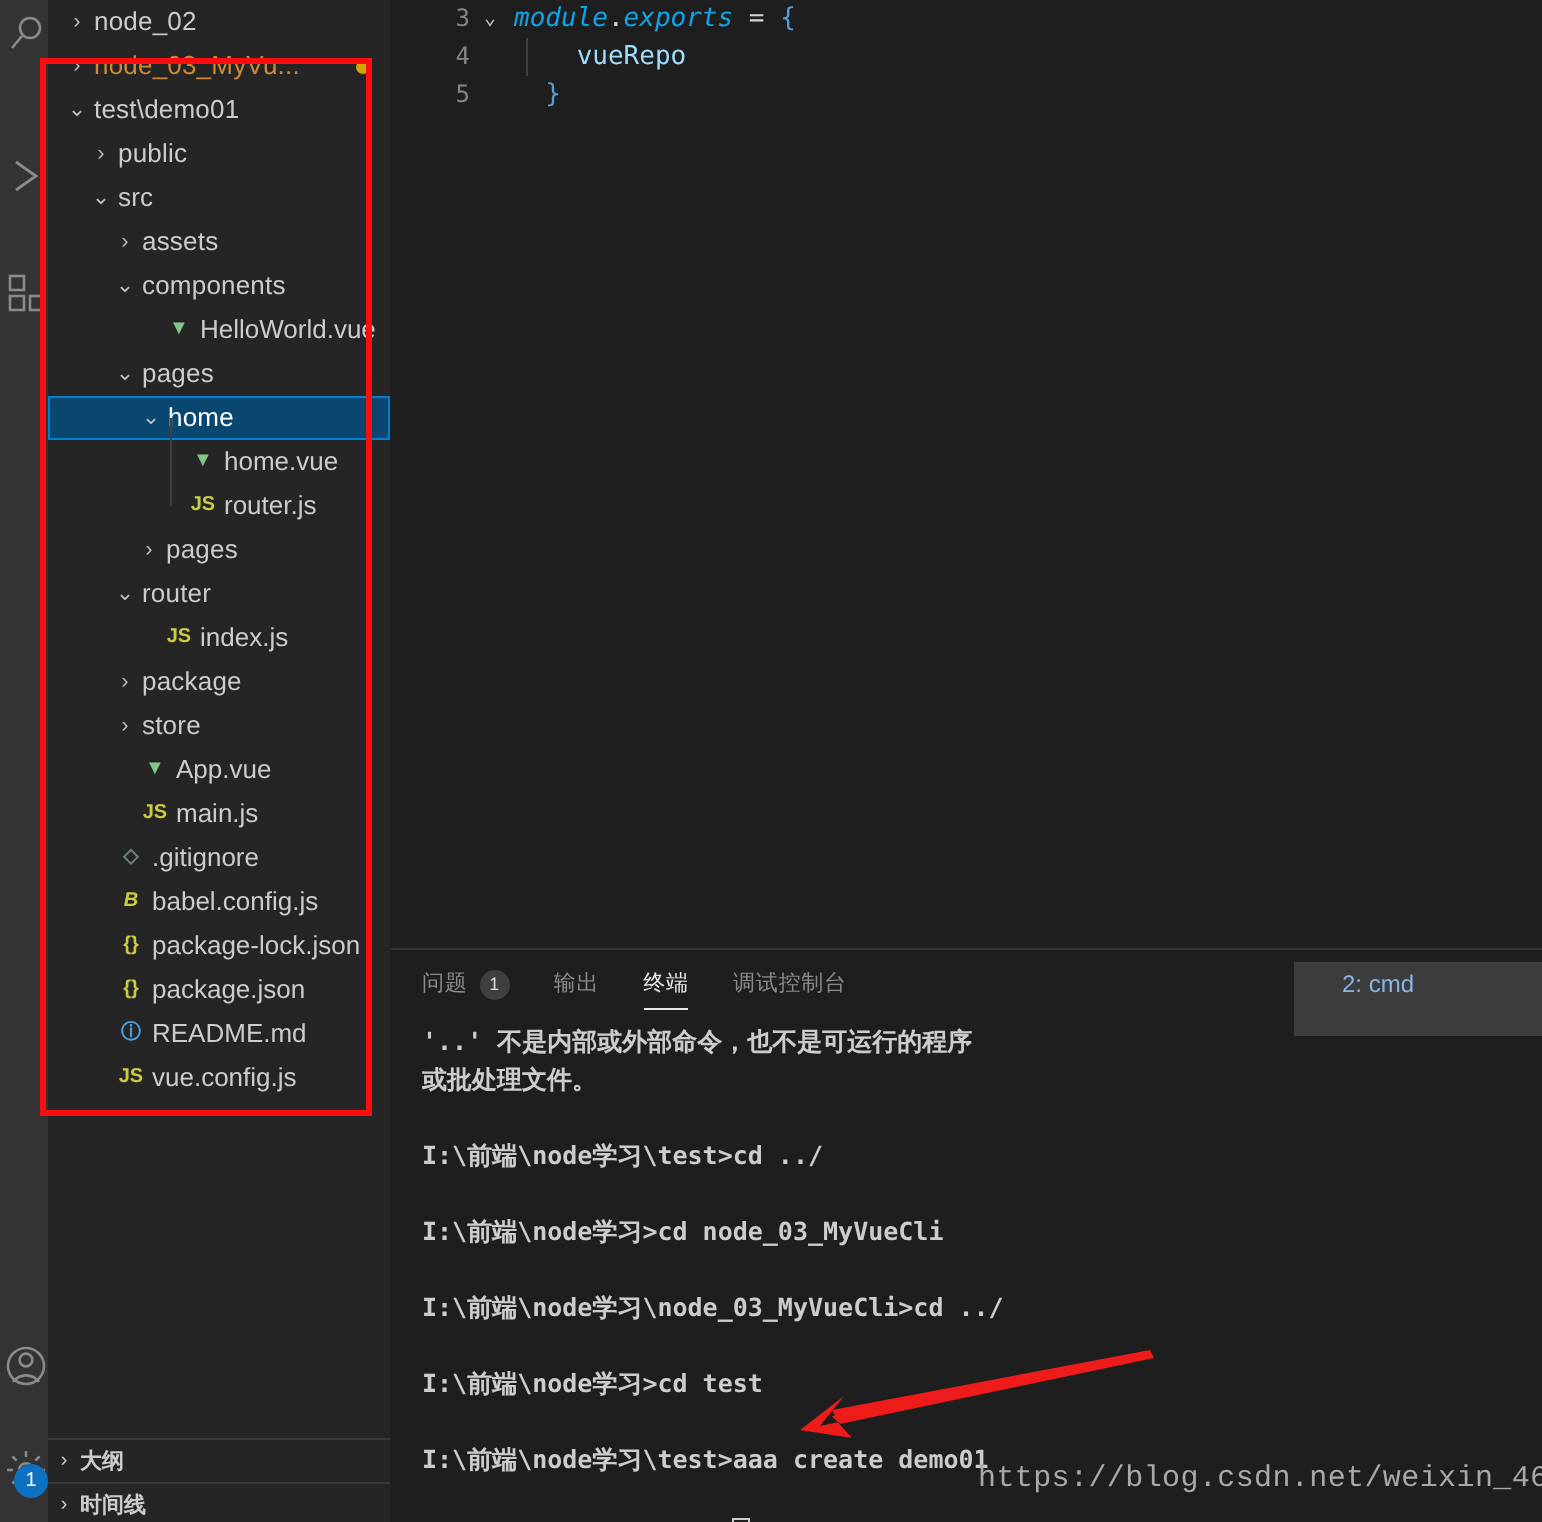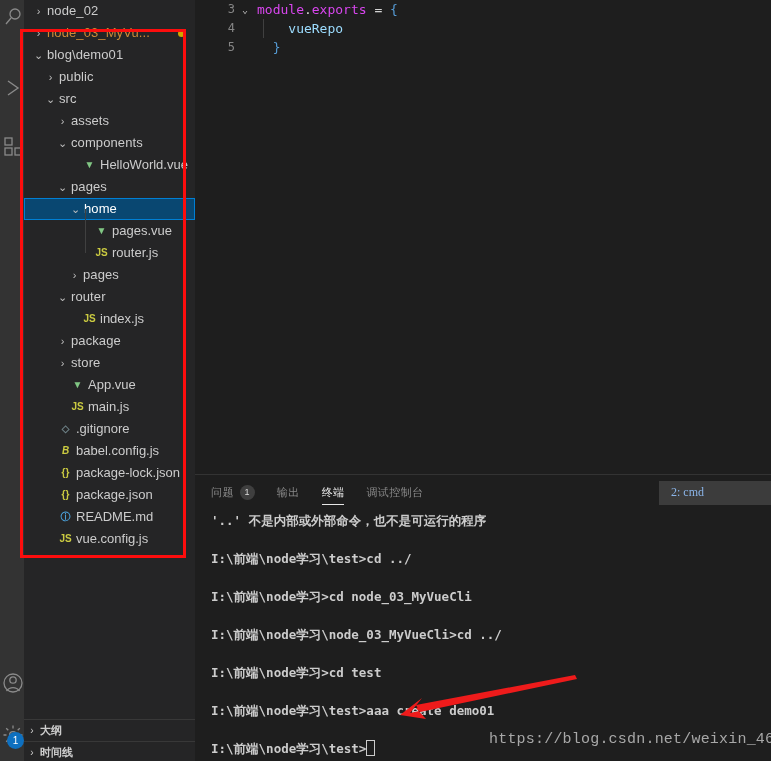--- a/index.html
+++ b/index.html
@@ -184,21 +184,21 @@
   .fold {
     position: absolute;
     left: 47px;
     color: #c5c5c5;
     font-size: 10px;
   }
   .code {
     position: absolute;
     left: 62px;
   }
-  .tok-obj { color: #d946ef; }
+  .tok-obj { color: #0ea5e9; font-style: italic; }
   .tok-punct { color: #d4d4d4; }
   .tok-prop { color: #9cdcfe; }
   .tok-brace { color: #569cd6; }
   .indent-guide {
     position: absolute;
     left: 68px;
     top: 19px;
     width: 1px;
     height: 19px;
     background: #404040;
@@ -256,27 +256,27 @@
     color: #dcdcdc;
     font-size: 9px;
     text-align: center;
     padding: 0 4px;
     box-sizing: border-box;
   }
   .term-select {
     position: absolute;
     right: 0;
     top: 6px;
-    height: 24px;
+    height: 37px;
     line-height: 22px;
     background: #3c3c3c;
     color: #8ab4e8;
     font-size: 12px;
-    padding: 0 10px 0 12px;
-    font-family: Liberation Serif, serif;
+    padding: 0 10px 0 24px;
+    font-family: Liberation Sans, sans-serif;
     min-width: 90px;
   }
   .term-body {
     position: absolute;
     left: 16px;
     top: 36px;
     width: 556px;
     height: 250px;
     overflow: hidden;
     font-weight: bold;
@@ -374,21 +374,21 @@
           <span class="twisty">›</span>
           <span class="label">node_02</span>
         </div>
         <div class="row folderish" style="padding-left: 8px;">
           <span class="twisty">›</span>
           <span class="label color-orange">node_03_MyVu...</span>
           <span class="dot-modified"></span>
         </div>
         <div class="row folderish" style="padding-left: 8px;">
           <span class="twisty">⌄</span>
-          <span class="label">blog\demo01</span>
+          <span class="label">test\demo01</span>
         </div>
         <div class="row folderish" style="padding-left: 20px;">
           <span class="twisty">›</span>
           <span class="label">public</span>
         </div>
         <div class="row folderish" style="padding-left: 20px;">
           <span class="twisty">⌄</span>
           <span class="label">src</span>
         </div>
         <div class="row folderish" style="padding-left: 32px;">
@@ -408,21 +408,21 @@
           <span class="twisty">⌄</span>
           <span class="label">pages</span>
         </div>
         <div class="row selected folderish" style="padding-left: 44px;">
           <span class="twisty">⌄</span>
           <span class="label">home</span>
         </div>
         <div class="row" style="padding-left: 56px;">
           <span class="twisty"></span>
           <span class="ficon icon-vue">▼</span>
-          <span class="label">pages.vue</span>
+          <span class="label">home.vue</span>
         </div>
         <div class="row" style="padding-left: 56px;">
           <span class="twisty"></span>
           <span class="ficon icon-js">JS</span>
           <span class="label">router.js</span>
         </div>
         <div class="row folderish" style="padding-left: 44px;">
           <span class="twisty">›</span>
           <span class="label">pages</span>
         </div>
@@ -517,20 +517,21 @@
         <div class="ptab active">
           <span>终端</span>
         </div>
         <div class="ptab">
           <span>调试控制台</span>
         </div>
       </div>
     <div class="term-select">2: cmd</div>
     <div class="term-body" id="term-body">
         <div class="tline">'..' 不是内部或外部命令，也不是可运行的程序</div>
+        <div class="tline">或批处理文件。</div>
         <div class="tline blank">&nbsp;</div>
         <div class="tline">I:\前端\node学习\test&gt;cd ../</div>
         <div class="tline blank">&nbsp;</div>
         <div class="tline">I:\前端\node学习&gt;cd node_03_MyVueCli</div>
         <div class="tline blank">&nbsp;</div>
         <div class="tline">I:\前端\node学习\node_03_MyVueCli&gt;cd ../</div>
         <div class="tline blank">&nbsp;</div>
         <div class="tline">I:\前端\node学习&gt;cd test</div>
         <div class="tline blank">&nbsp;</div>
         <div class="tline">I:\前端\node学习\test&gt;aaa create demo01</div>

